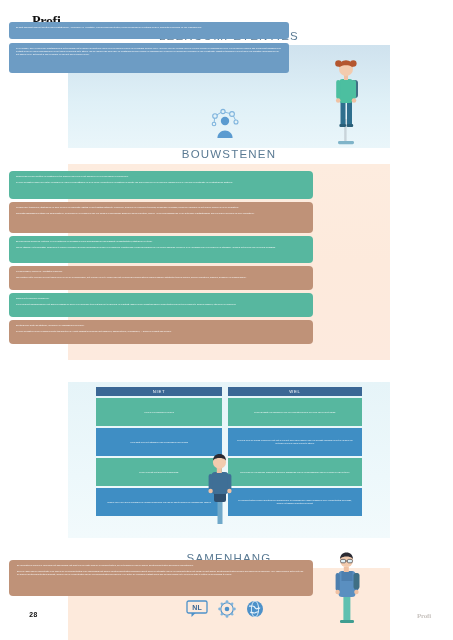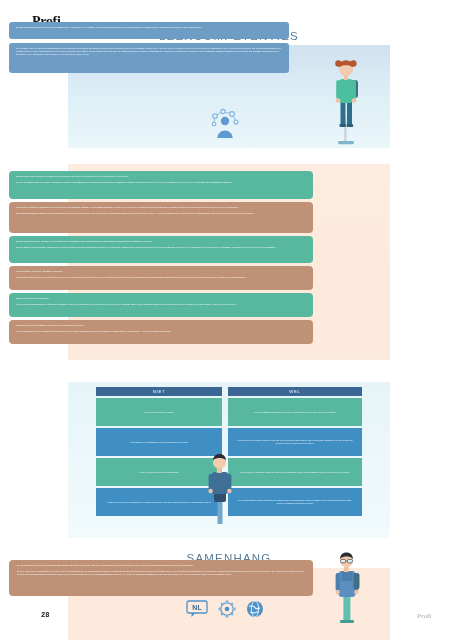--- a/index.html
+++ b/index.html
@@ -12,21 +12,21 @@
   }
   .page{position:relative;width:453px;height:640px;background:#fff;}
 
   
   .brand{
     position:absolute;left:32px;top:14px;
     font-family:"Liberation Serif", serif;
     font-weight:bold;font-size:14px;color:#111;letter-spacing:-0.3px;
   }
   .footer-page-no{
-    position:absolute;left:41px;top:611px;
+    position:absolute;left:29px;top:611px;
     font-family:Liberation Mono, monospace;
     font-weight:bold;font-size:7px;color:#111;
   }
   .footer-brand{
     position:absolute;right:22px;top:612px;
     font-family:"Liberation Serif", serif;
     font-weight:bold;font-size:7px;color:#c9c4c0;letter-spacing:-0.2px;
   }
 
   
@@ -160,20 +160,21 @@
     <rect x="15" y="18" width="4" height="5" fill="#f0c2a4"></rect>
 
     <circle cx="17" cy="12" r="7" fill="#f3cbae"></circle>
     <path d="M10.2 10.5c0-4.4 3-7.2 6.8-7.2s6.8 2.8 6.8 7.2c0 0-2-2.2-6.8-2.2s-6.8 2.2-6.8 2.2z" fill="#b4562f"></path>
     <circle cx="9.5" cy="6.5" r="3.3" fill="#b4562f"></circle>
     <circle cx="24.3" cy="6.5" r="3.3" fill="#b4562f"></circle>
   </svg>
 
   <div class="section" id="sec-bouw">
     <div class="panel"></div>
+    <div class="sec-title">BOUWSTENEN</div>
   </div>
 
   <div class="bb teal" style="top:171px;height:28px;">
     <span class="tiny">Zichzelf als lerende inzetten en positioneren ten aanzien van leren in het algemeen en een specifieke leerdomeinen.</span>
     <span class="tiny" style="margin-top:3px;">In deze bouwsteen willen we dat de leerlingen de eigen leeropvattingen en al de brede leermotieven en bijsturen in functie van hun leerdoelen en leerdoelen. Daarbij leren ze ook hun leermotivatie en leerstrategieën bijsturen.</span>
   </div>
   <div class="bb brown" style="top:202px;height:31px;">
     <span class="tiny">Gevarieerde technieken, strategieën en bron zoeken om informatie digitaal en niet-digitaal kritisch te verwerven, beheren en verwerken tekening, hoofdzaak en bijzaak, probleem-oplossen en het geheel werken op deze bouwsteen.</span>
     <span class="tiny" style="margin-top:3px;">Informatievaardigheden staan ook als bouwsteen, leerprobleem en realiseren van een nodig is voorzienbaar. Daarvoor zijn bij ons sterk, beheer- en beoordelingsniveau en de betoogde resultaatwaarde als een geheel bereiken op deze bouwsteen.</span>
   </div>

